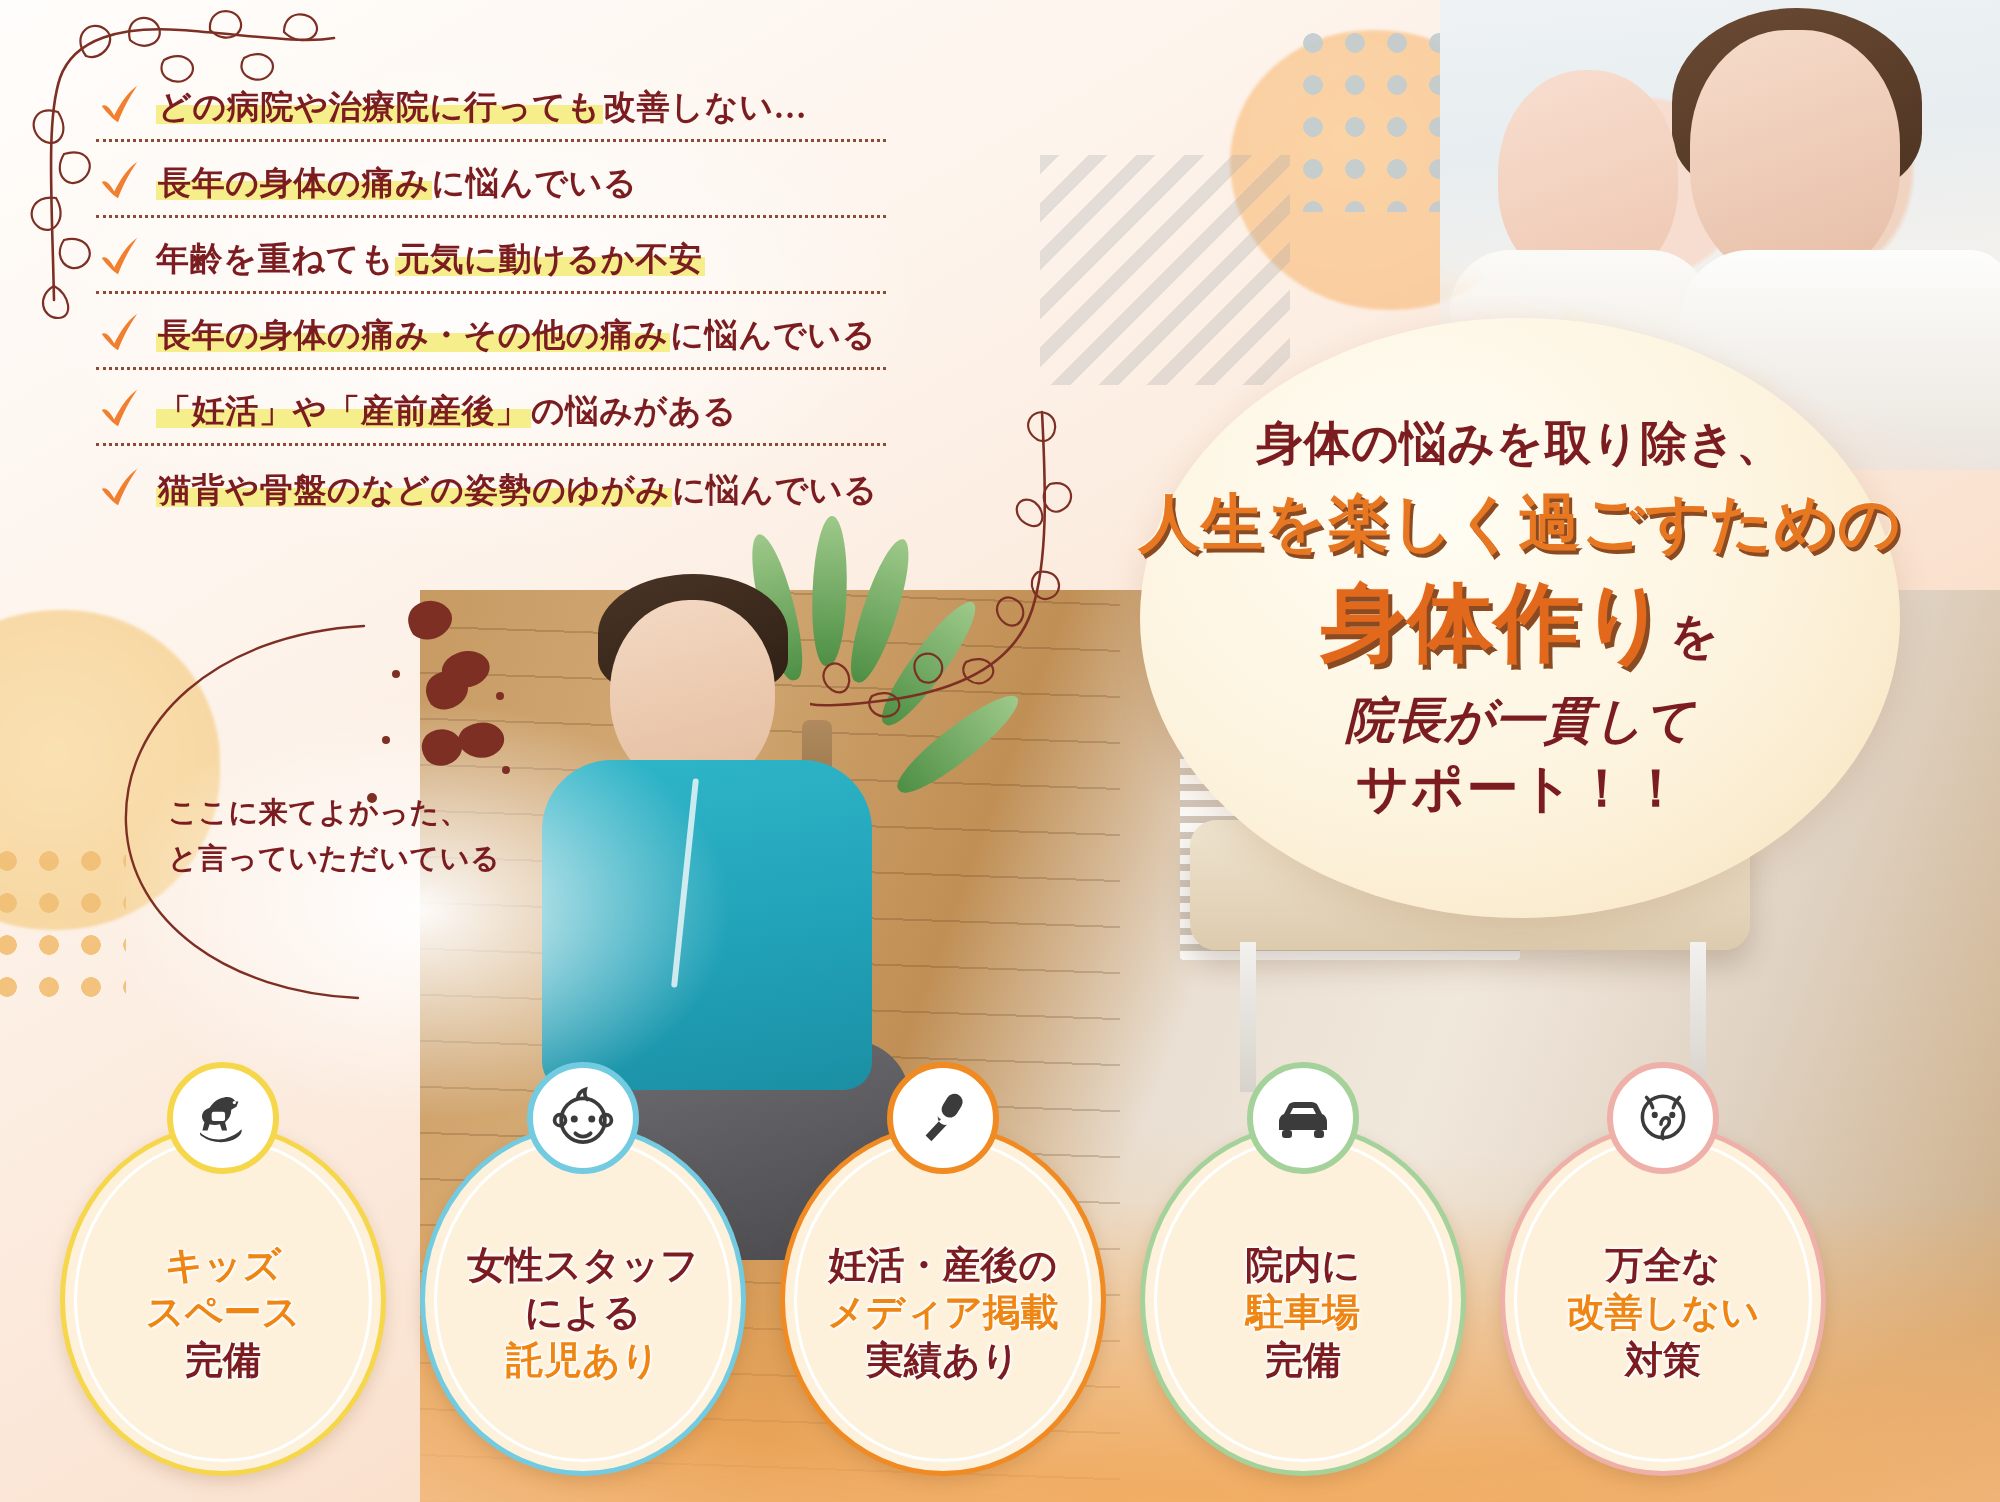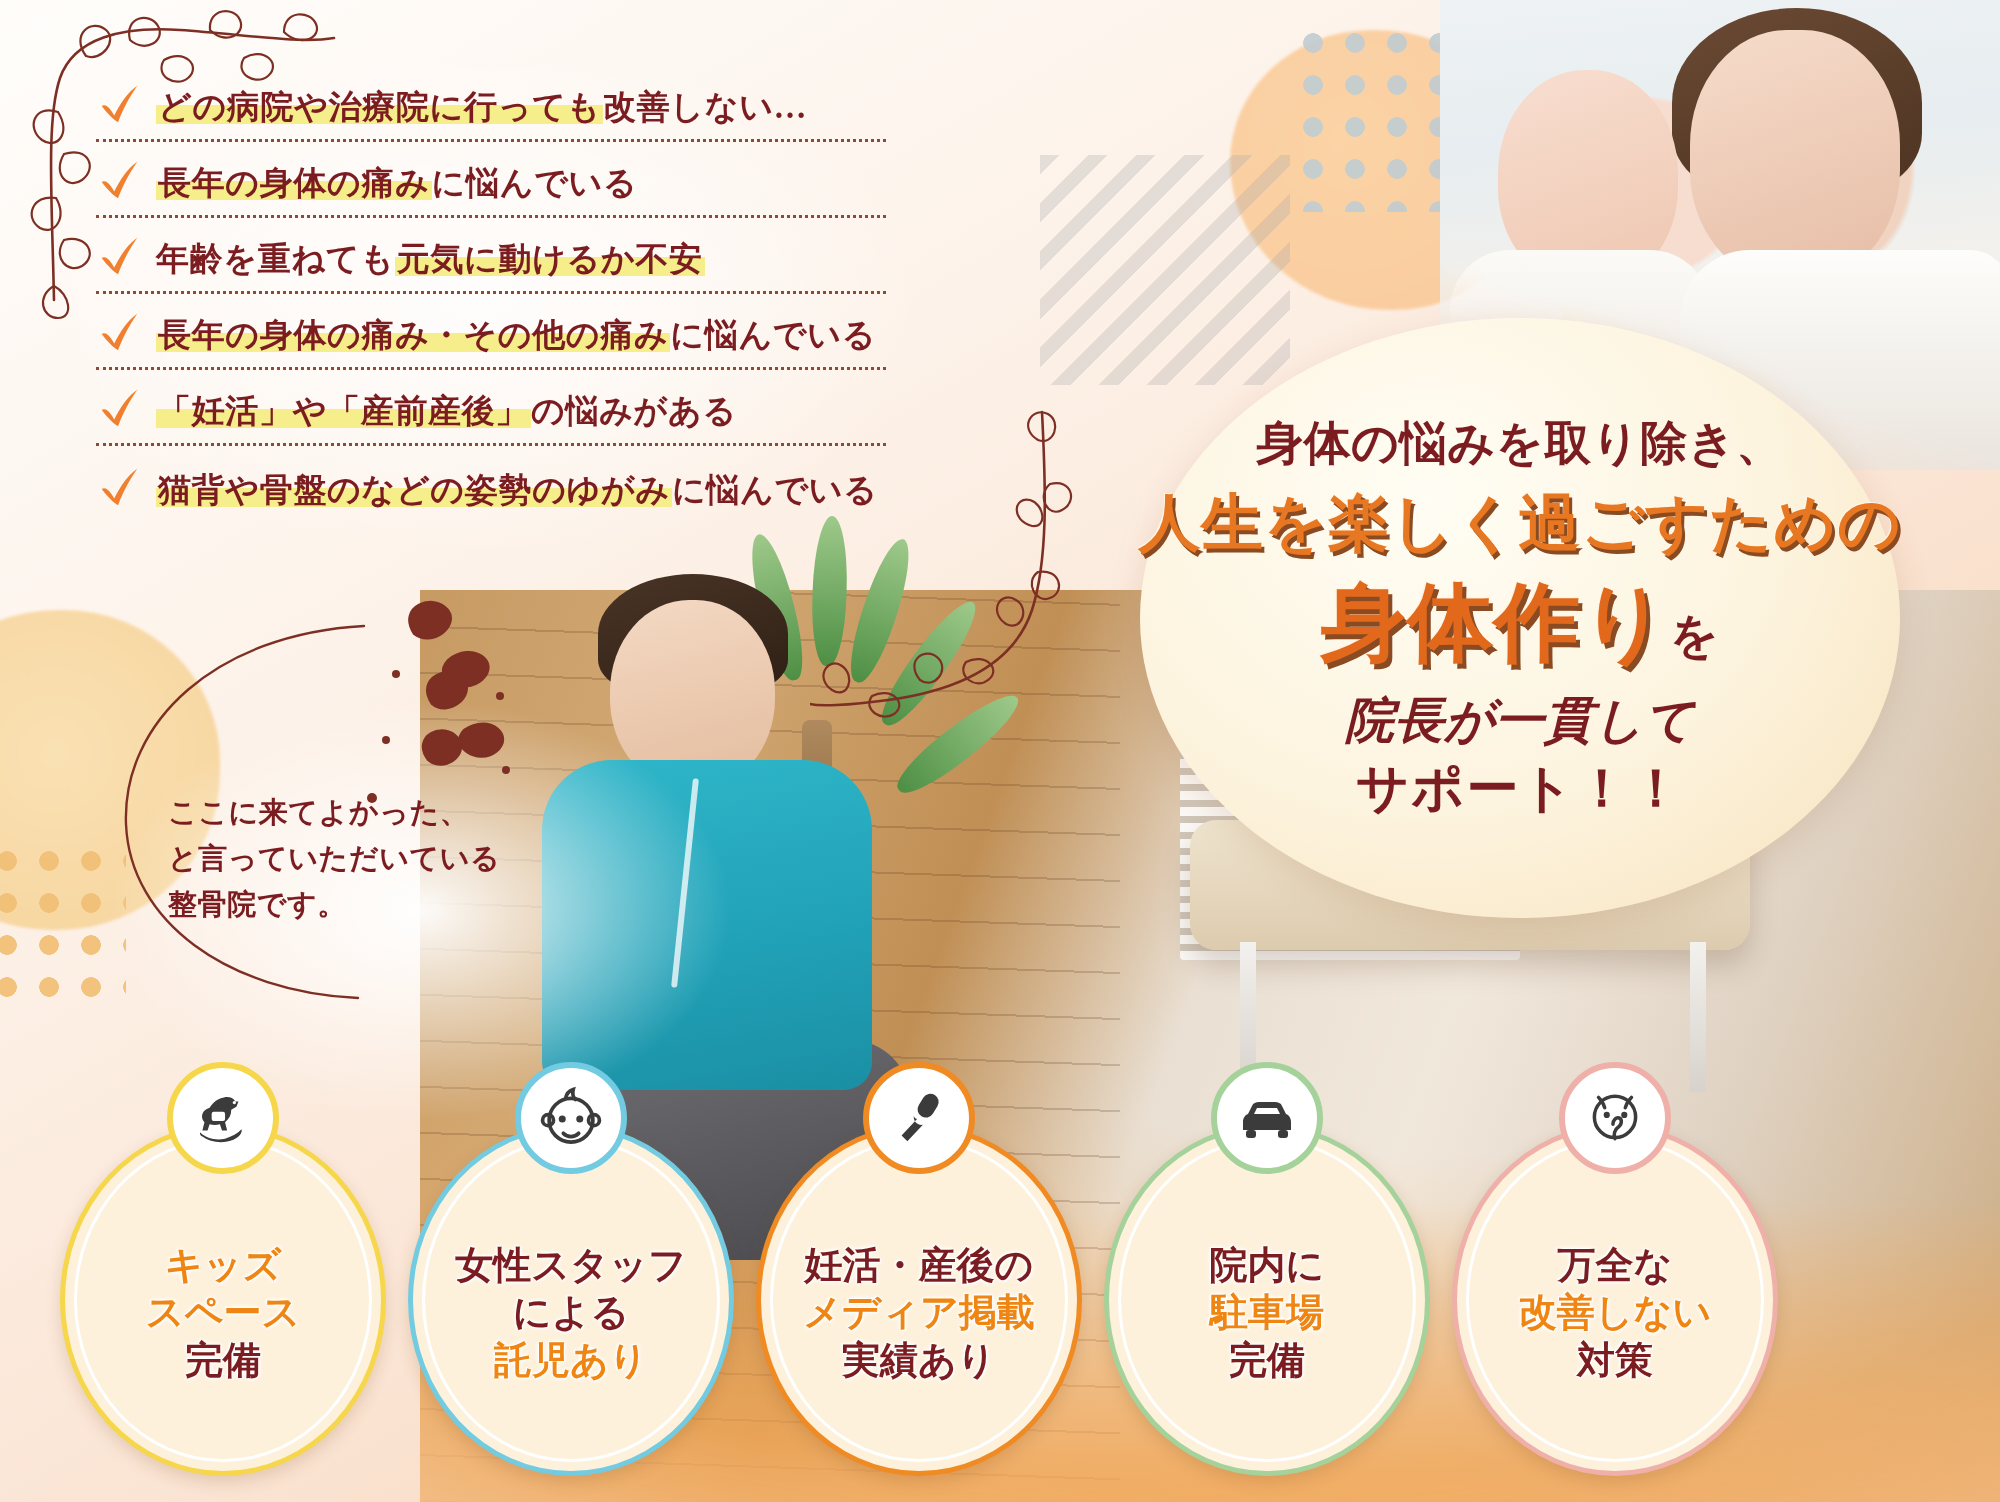--- a/index.html
+++ b/index.html
@@ -205,21 +205,21 @@
   }
   #hl3{ font-size:86px; margin:-2px 0 2px; color:#e2691c;
     text-shadow: 4px 5px 0 #8a4a22, -1px -1px 0 #fff3e0;}
   #hl3 .suffix{ font-size:48px; color:#7b1d20; text-shadow:none; }
   #hl4{ font-size:49px; color:#7b1d20; margin-top:4px;font-style:italic; }
   #hl5{ font-size:52px; color:#7b1d20; letter-spacing:.04em; }
 
   
   #badges{
     position:absolute; left:60px; bottom:26px;
-    display:flex; gap:22px; align-items:center;
+    display:flex; gap:34px; align-items:center;
   }
   .badge{ position:relative; width:326px; }
   .badge-icon{
     position:absolute; left:50%; top:-6px; transform:translate(-50%,-50%);
     width:112px; height:112px; border-radius:50%;
     background:#ffffff;
     display:flex; align-items:center; justify-content:center;
     z-index:3;
   }
   .badge-bubble{
@@ -394,21 +394,20 @@
         <span class="check-mark"><svg viewBox="0 0 48 48" width="46" height="46" aria-hidden="true">
             <path d="M6 26 C10 24 14 27 19 36 C25 24 33 12 43 5 C34 18 28 30 23 43 C18 40 11 33 6 26Z" fill="#f08030"></path>
           </svg></span>
         <span class="check-text"><span class="hl">猫背や骨盤のなどの姿勢のゆがみ</span><span>に悩んでいる</span></span>
       </div>
     </div>
 
   <div id="testimonial">
       <div>ここに来てよかった、</div>
       <div>と言っていただいている</div>
-      <div>整骨院です。</div>
     </div>
 
   <div id="headline-oval">
     <div class="hl-line" id="hl1">身体の悩みを取り除き、</div>
     <div class="hl-line" id="hl2">人生を楽しく過ごすための</div>
     <div class="hl-line" id="hl3">
       <span>身体作り</span><span class="suffix">を</span>
     </div>
     <div class="hl-line" id="hl4">院長が一貫して</div>
     <div class="hl-line" id="hl5">サポート！！</div>

